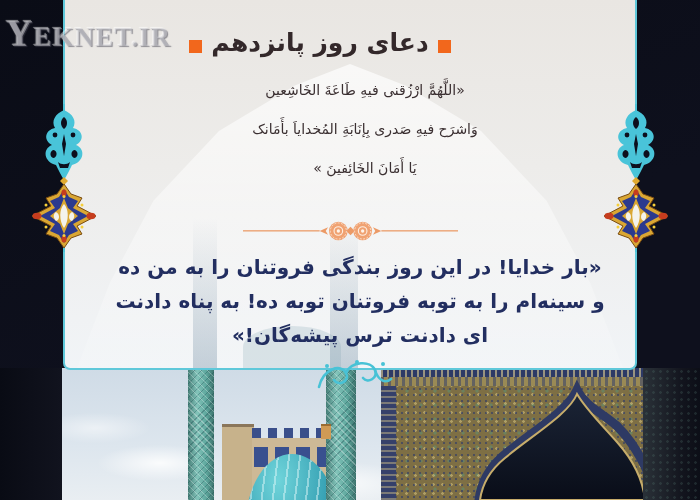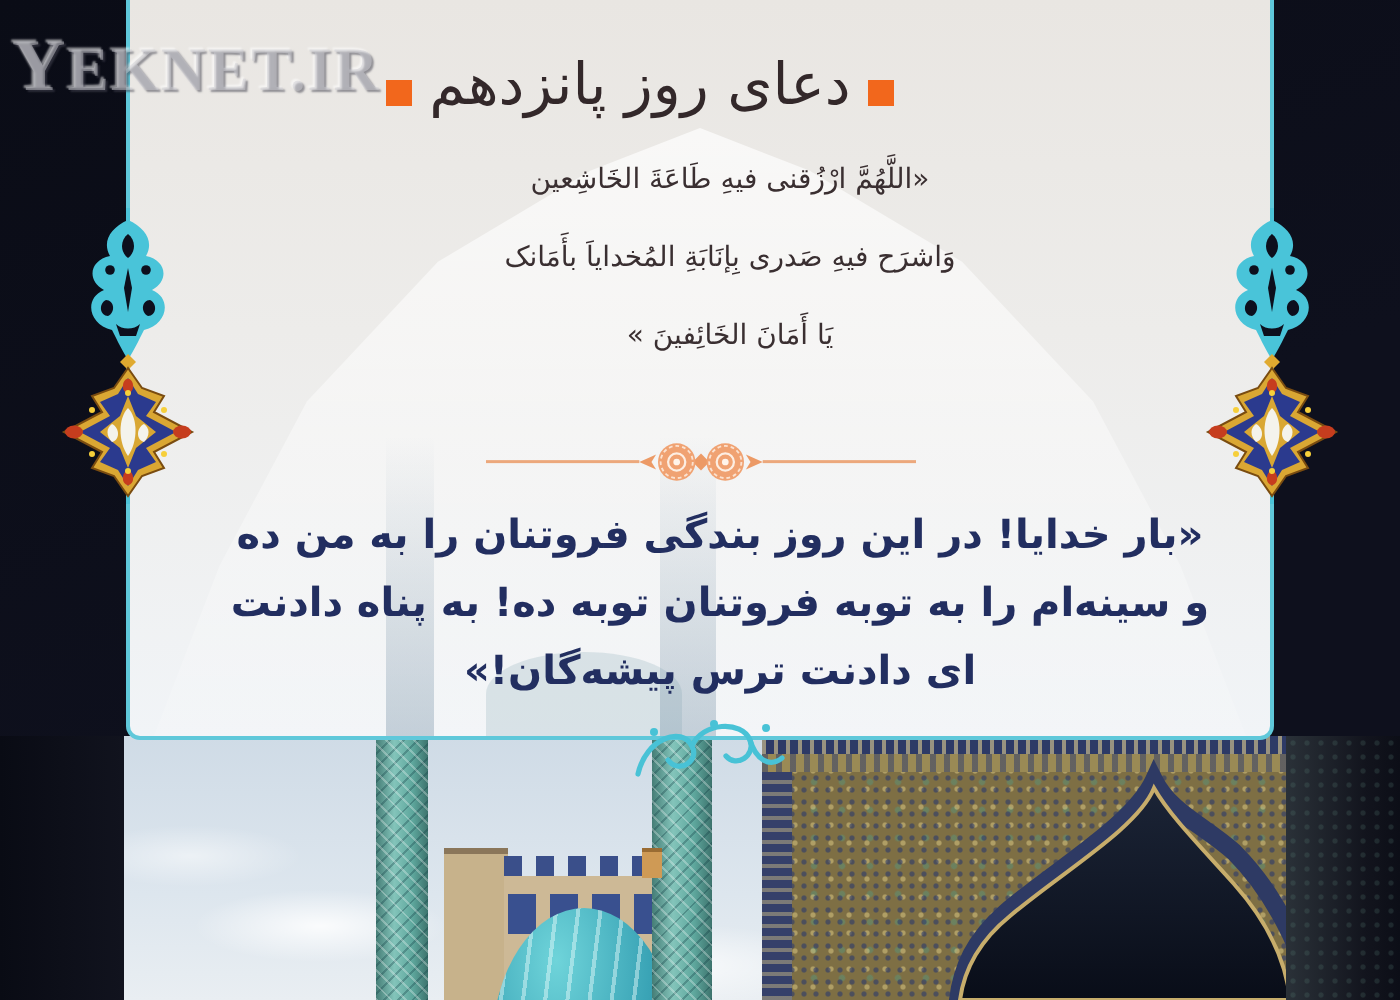--- a/index.html
+++ b/index.html
@@ -63,41 +63,41 @@
         clip-path:polygon(50% 0%,60% 7%,74% 22%,86% 45%,94% 72%,100% 100%,0% 100%,6% 72%,14% 45%,26% 22%,40% 7%)}
   .ghost{position:absolute;bottom:0;background:linear-gradient(180deg,rgba(125,150,170,0),rgba(125,150,170,.4))}
   .g1{left:128px;width:24px;height:150px}
   .g2{left:265px;width:28px;height:150px}
   .g-dome{position:absolute;bottom:0;left:178px;width:98px;height:42px;border-radius:50% 50% 0 0;
         background:rgba(125,160,175,.22)}
   .content{position:relative;z-index:3;width:100%;height:100%;direction:rtl;text-align:center}
   .title-row{display:flex;justify-content:center;align-items:center;gap:9px;
         margin-top:28px;transform:translateX(-30px)}
   .bullet{width:13px;height:13px;background:#f2671c;margin-top:7px;flex:0 0 auto}
-  .title{font-size:29px;font-weight:normal;color:#33282a;line-height:29px}
+  .title{font-size:25px;font-weight:bold;color:#33282a;line-height:29px}
   .arabic-block{margin-top:14px;transform:translateX(15px)}
   .ar{font-size:14px;line-height:39px;color:#3a2f31}
   .divider-row{margin-top:28px;height:30px}
   .divider-row svg{width:215px;height:30px}
   .persian-block{margin-top:4px;transform:translateX(10px)}
   .fa{font-size:20px;line-height:34px;font-weight:bold;color:#222e60}
 
   
   .medallion{position:absolute;top:104px;width:76px;height:148px;z-index:5}
   .med-left{left:26px}
   .med-right{left:598px;transform:scaleX(-1)}
   .flourish{position:absolute;left:315px;top:357px;width:78px;height:36px;z-index:4}
 
   
   .watermark{position:absolute;left:6px;top:12px;z-index:6;
         font-family:"Liberation Serif",serif;font-weight:bold;letter-spacing:1px;
         color:rgba(205,205,212,.5);
         text-shadow:1px 1px 1px rgba(70,70,82,.55),-1px -1px 1px rgba(255,255,255,.55)}
   .wm-initial{font-size:37px}
-  .wm-rest{font-size:31px}
+  .wm-rest{font-size:27px}
 </style>
 </head>
 <body>
 
 <div class="stage">
 
   <div class="photo">
     <div class="sky"></div>
     <div class="tower"></div>
     <div class="merlons"></div>

